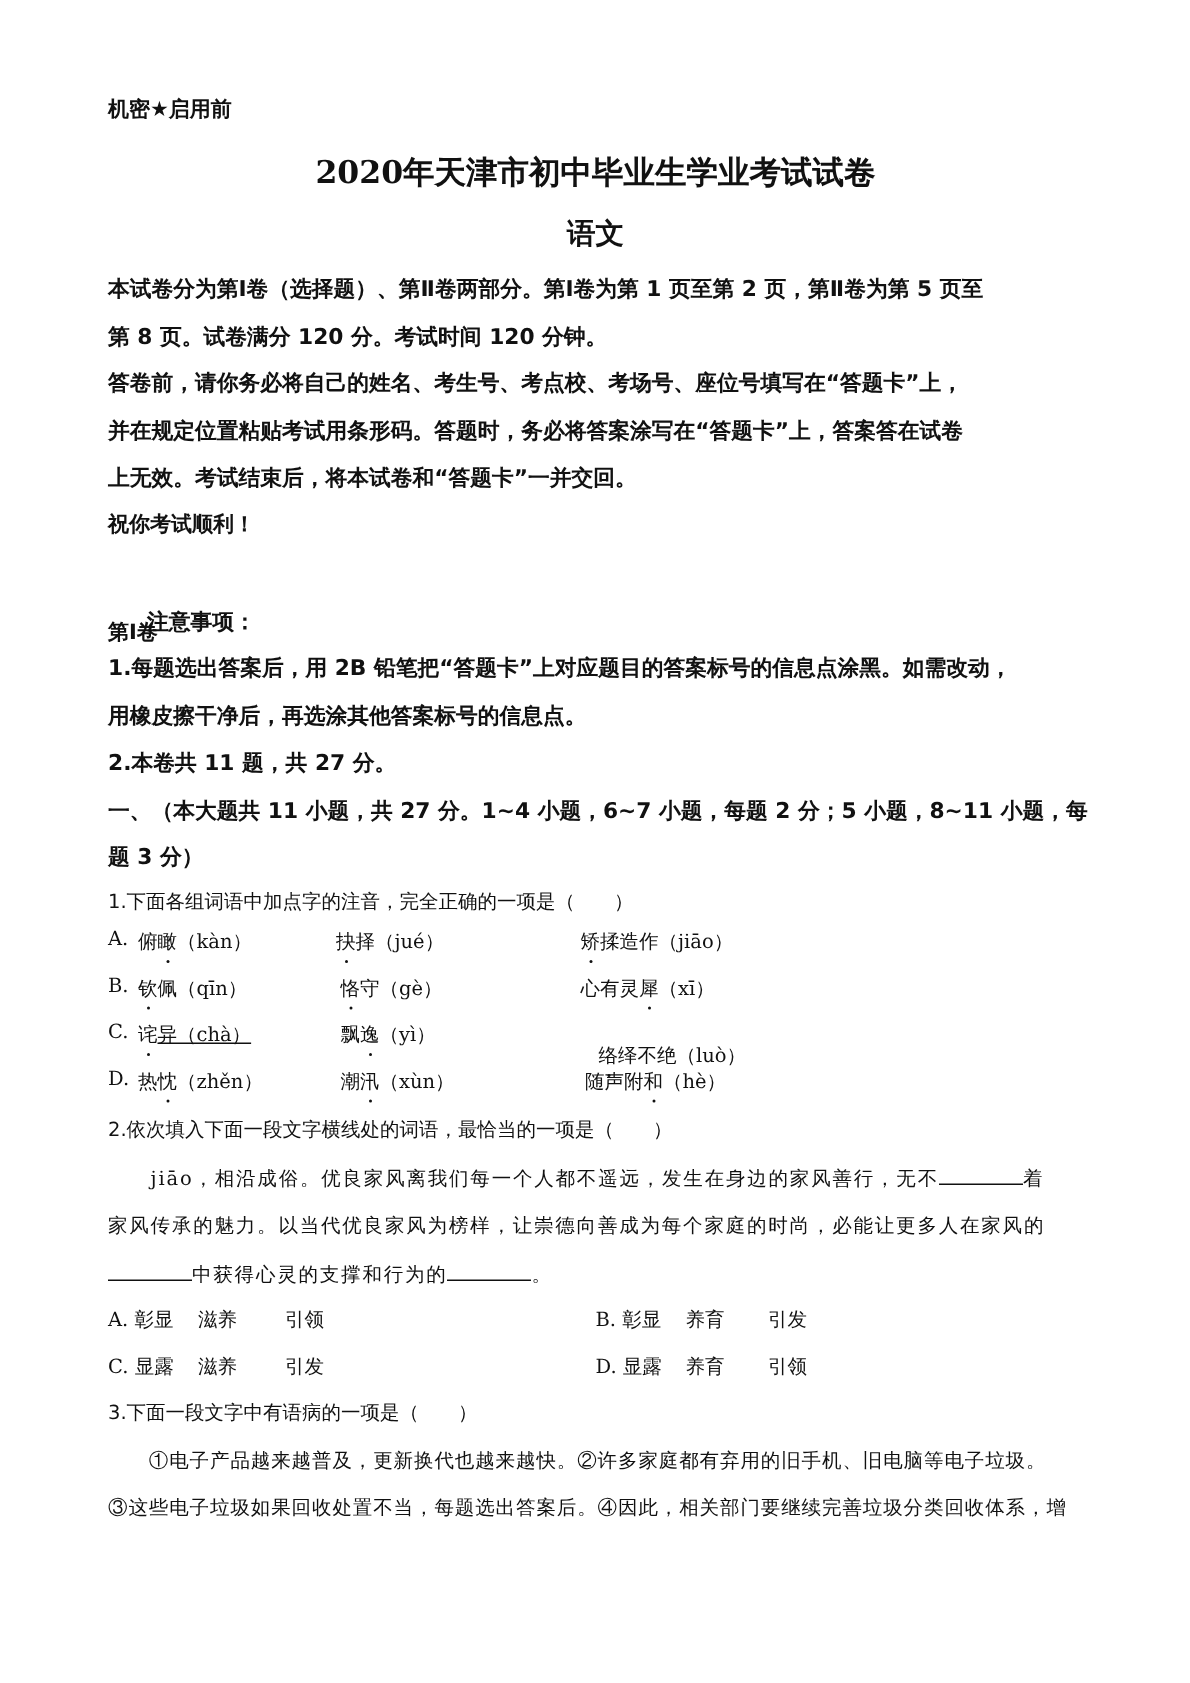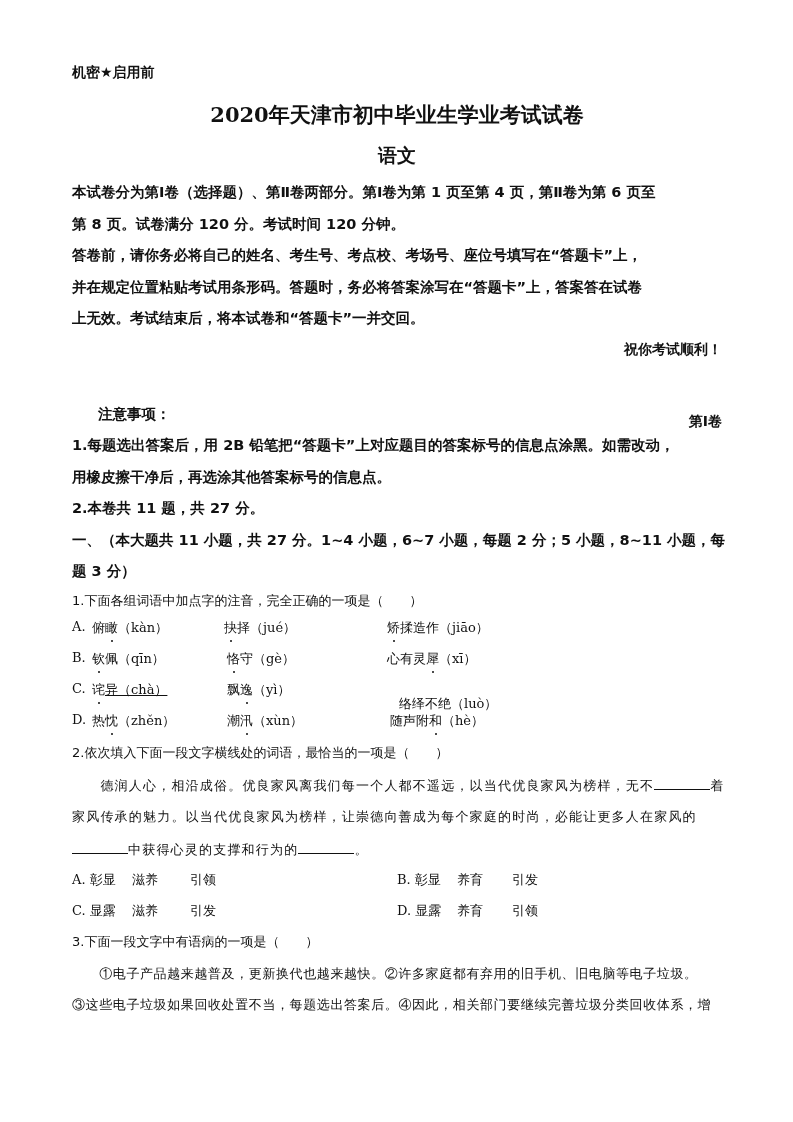--- a/index.html
+++ b/index.html
@@ -7,21 +7,21 @@
       width: 793px; height: 1122px; position: relative; overflow: hidden;
       color: #111111;
       font-family: "DejaVu Serif", "Liberation Serif", serif;
     }
     .page { position: absolute; left: 72px; top: 0; width: 650px; }
     .line { position: absolute; left: 0; white-space: nowrap; }
     .h-conf { top: 64px; font-size: 14px; font-weight: bold; font-family: "DejaVu Sans", sans-serif; }
     .h-title { top: 101px; width: 650px; text-align: center; font-size: 21px; font-weight: bold; }
     .h-subject { top: 143px; width: 650px; text-align: center; font-size: 19px; font-weight: bold; }
     .intro { font-size: 14.5px; font-weight: bold; font-family: "DejaVu Sans", sans-serif; }
-    .center { width: 650px; text-align: right; }
+    .center { width: 650px; text-align: left; }
     .q { font-size: 13px; font-family: "DejaVu Sans", sans-serif; }
     .opt { font-size: 13px; font-family: "DejaVu Serif", serif; }
     .opt span.cell { position: absolute; top: 0; white-space: nowrap; }
     .dotted { position: relative; display: inline-block; }
     .dotted::after {
       content: ""; position: absolute; left: 50%; bottom: -5px; width: 2px; height: 2px;
       margin-left: -1px; background: #111; border-radius: 50%;
     }
     .passage { font-size: 13px; font-family: "DejaVu Serif", serif; letter-spacing: 1.2px; }
     .blank { display: inline-block; width: 56px; border-bottom: 1px solid #111; height: 13px; vertical-align: baseline; }
@@ -30,21 +30,21 @@
   </style>
 </head>
 <body>
 
 <div class="page">
 
   <div class="line h-conf">机密★启用前</div>
   <div class="line h-title">2020年天津市初中毕业生学业考试试卷</div>
   <div class="line h-subject">语文</div>
 
-  <div class="line intro" style="top:183px;">本试卷分为第Ⅰ卷（选择题）、第Ⅱ卷两部分。第Ⅰ卷为第 1 页至第 4 页，第Ⅱ卷为第 6 页至</div>
+  <div class="line intro" style="top:183px;">本试卷分为第Ⅰ卷（选择题）、第Ⅱ卷两部分。第Ⅰ卷为第 1 页至第 2 页，第Ⅱ卷为第 5 页至</div>
   <div class="line intro" style="top:215px;">第 8 页。试卷满分 120 分。考试时间 120 分钟。</div>
   <div class="line intro" style="top:246px;">答卷前，请你务必将自己的姓名、考生号、考点校、考场号、座位号填写在“答题卡”上，</div>
   <div class="line intro" style="top:278px;">并在规定位置粘贴考试用条形码。答题时，务必将答案涂写在“答题卡”上，答案答在试卷</div>
   <div class="line intro" style="top:309px;">上无效。考试结束后，将本试卷和“答题卡”一并交回。</div>
 
   <div class="line intro center" style="top:341px; font-size:14px;">祝你考试顺利！</div>
   <div class="line intro center" style="top:372px; font-size:14px;margin-top:41px;">第Ⅰ卷</div>
 
   <div class="line intro" style="top:405px;margin-left:26px;">注意事项：</div>
   <div class="line intro" style="top:436px;">1.每题选出答案后，用 2B 铅笔把“答题卡”上对应题目的答案标号的信息点涂黑。如需改动，</div>
@@ -80,21 +80,21 @@
   <div class="line opt" style="top:712px; width:650px; height:18px;">
     <span class="cell" style="left:0;">D.</span>
     <span class="cell" style="left:20px;"><span>热</span><span class="dotted">忱</span><span></span><span>（zhěn）</span></span>
     <span class="cell" style="left:155px;"><span>潮</span><span class="dotted">汛</span><span></span><span>（xùn）</span></span>
     <span class="cell" style="left:318px;"><span>随声附</span><span class="dotted">和</span><span></span><span>（hè）</span></span>
   </div>
 
   <div class="line q" style="top:744px;">2.依次填入下面一段文字横线处的词语，最恰当的一项是（　　）</div>
 
   <div class="line passage" style="top:776px;">
-    <span>　　德润人心，相沿成俗。优良家风离我们每一个人都不遥远，以当代优良家风为榜样，无不</span><span class="blank"></span><span>着</span>
+    <span>　　jiāo，相沿成俗。优良家风离我们每一个人都不遥远，发生在身边的家风善行，无不</span><span class="blank"></span><span>着</span>
   </div>
   <div class="line passage" style="top:808px;">家风传承的魅力。以当代优良家风为榜样，让崇德向善成为每个家庭的时尚，必能让更多人在家风的</div>
   <div class="line passage" style="top:840px;">
     <span class="blank"></span><span>中获得心灵的支撑和行为的</span><span class="blank"></span><span>。</span>
   </div>
 
   <div class="line choice" style="top:871px; width:650px; height:18px;">
     <span class="cell" style="left:0;"><span>A.</span> <span>彰显</span></span>
     <span class="cell" style="left:60px;">滋养</span>
     <span class="cell" style="left:118px;">引领</span>

